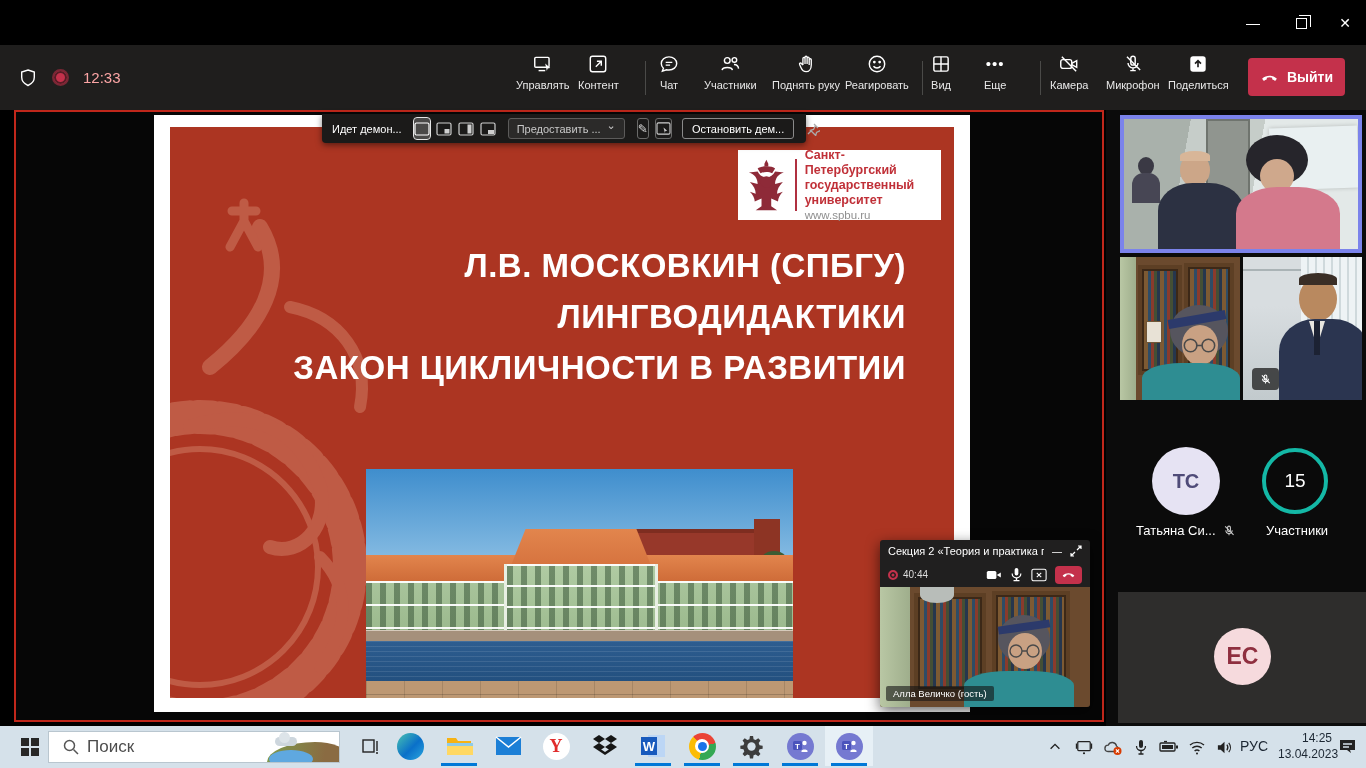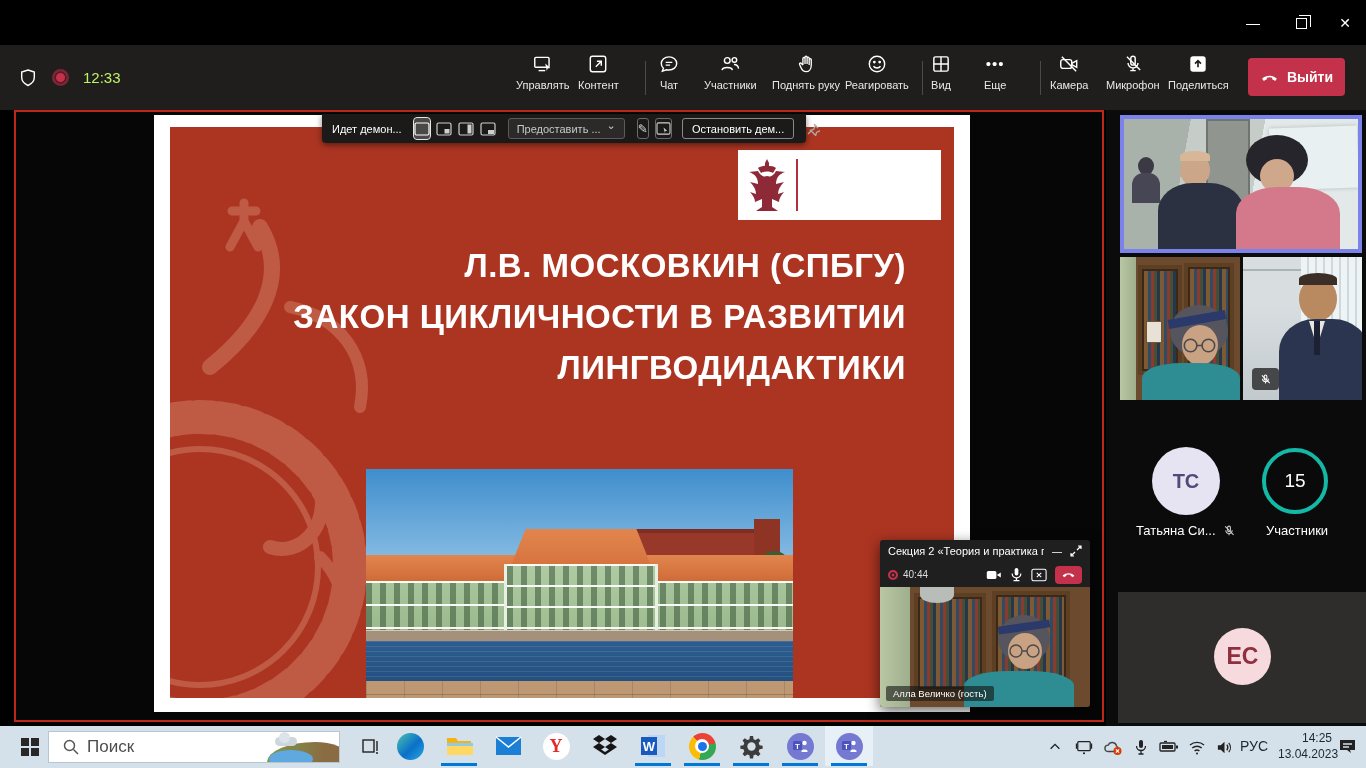--- a/index.html
+++ b/index.html
@@ -13,21 +13,21 @@
   .wc-min{left:1238px}
   .wc-max{left:1286px}
   .wc-close{left:1330px}
   .maxbox{width:11px;height:11px;border:1.4px solid #fff;position:relative}
   .maxbox:before{content:"";position:absolute;left:2px;top:-4px;width:11px;height:11px;border:1.4px solid #fff;border-left:none;border-bottom:none}
 
   
   .mtoolbar{position:absolute;left:0;top:45px;width:1366px;height:65px;background:#1f1e1d}
   .tb-left{position:absolute;left:18px;top:0;height:65px;display:flex;align-items:center;gap:14px}
   .rec-dot{width:17px;height:17px;border-radius:50%;border:2px solid #7a2735;background:#c4314b;box-shadow:inset 0 0 0 2px #581c26}
-  .tb-time{color:#bef264;font-size:15px}
+  .tb-time{color:#fca5a5;font-size:15px}
   .tb-btn{position:absolute;top:8px;display:flex;flex-direction:column;align-items:center;gap:4px;color:#e8e8e8;cursor:default}
   .tb-btn .lbl{font-size:11px;white-space:nowrap;color:#e8e8e8}
   .tb-div{position:absolute;top:16px;width:1px;height:34px;background:#4a4a48}
   .leave-btn{position:absolute;left:1248px;top:13px;width:97px;height:38px;background:#c4314b;border-radius:4px;display:flex;align-items:center;justify-content:center;gap:8px;color:#fff;font-size:14px;font-weight:bold}
 
   
   .stage{position:absolute;left:14px;top:110px;width:1090px;height:612px;background:#060606;border:2px solid #c0271b}
   .slide{position:absolute;left:138px;top:3px;width:816px;height:597px;background:#fff}
   .slide-red{position:absolute;left:16px;top:12px;width:784px;height:571px;background:#ac3522;overflow:hidden}
   .watermark{position:absolute;left:0;top:0;opacity:.55}
@@ -250,26 +250,32 @@
       </svg>
 
       <div class="logo-box">
         <svg width="42" height="54" viewBox="0 0 42 54" fill="#8e2a38">
           <path d="M21 1l2 4h-4zM19 5h4v3h-4z"></path>
           <path d="M12 10c3-3 15-3 18 0l-3 5c-3-2-9-2-12 0z"></path>
           <path d="M3 14c6 2 9 6 9 12l-8-2c4 4 6 8 6 12l-6-2c3 3 5 7 5 10l7-3v8l-6 4h22l-6-4v-8l7 3c0-3 2-7 5-10l-6 2c0-4 2-8 6-12l-8 2c0-6 3-10 9-12l-9-1c-2 4-5 6-9 6s-7-2-9-6z"></path>
           <circle cx="21" cy="24" r="6"></circle>
         </svg>
         <div class="logo-sep"></div>
+        <div class="logo-text">
+          <div class="l">Санкт-Петербургский</div>
+          <div class="l">государственный</div>
+          <div class="l">университет</div>
+          <div class="u">www.spbu.ru</div>
+        </div>
       </div>
 
       <div class="slide-title">
         <div>Л.В. МОСКОВКИН (СПБГУ)</div>
+        <div>ЛИНГВОДИДАКТИКИ</div>
         <div>ЗАКОН ЦИКЛИЧНОСТИ В РАЗВИТИИ</div>
-        <div>ЛИНГВОДИДАКТИКИ</div>
       </div>
 
       <div class="photo">
         <div class="ph-sky"></div>
         <div class="ph-backbldg"></div>
         <div class="ph-backtower"></div>
         <div class="ph-tree" style="left:4px;top:86px;width:36px;height:28px"></div>
         <div class="ph-tree" style="left:392px;top:82px;width:32px;height:30px"></div>
         <div class="ph-roof" style="left:0;width:150px"></div>
         <div class="ph-roof" style="left:280px;width:147px"></div>

